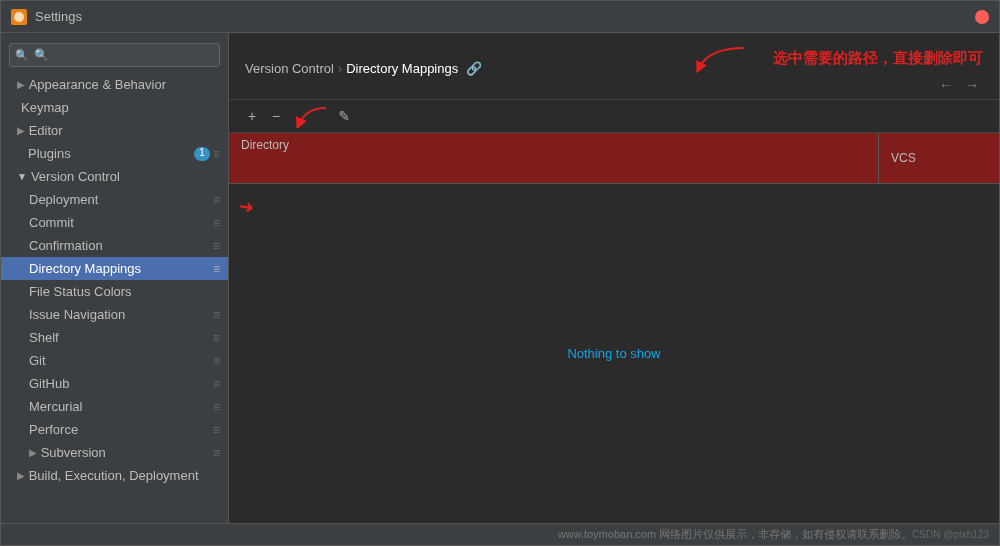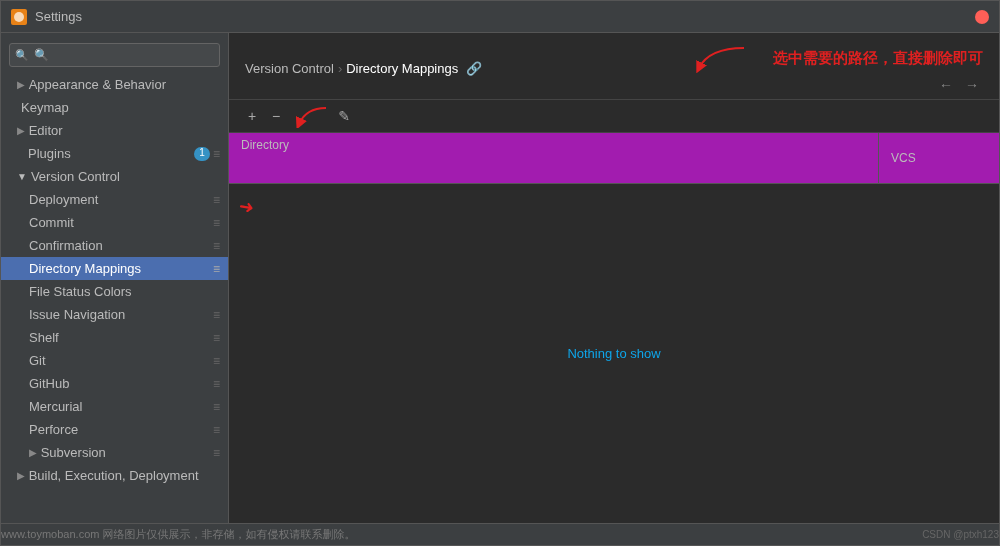--- a/index.html
+++ b/index.html
@@ -212,21 +212,21 @@
     }
 
     .table-container {
       flex: 1;
       overflow: auto;
       display: flex;
       flex-direction: column;
     }
     .table-header {
       display: flex;
-      background: #a21caf;
+      background: #7f1d1d;
       border-bottom: 1px solid #555;
       flex-shrink: 0;
     }
     .col-directory {
       flex: 1;
       padding: 5px 12px;
       color: #bbb;
       font-size: 12px;
       border-right: 1px solid #555;
     }
@@ -255,23 +255,23 @@
       color: #e02020;
       font-size: 18px;
       transform: rotate(10deg);
     }
 
     .bottom-bar {
       background: #3c3f41;
       height: 22px;
       display: flex;
       align-items: center;
-      padding: 0 0;
+      padding: 0 10px;
       border-top: 1px solid #555;
-      justify-content: space-between;
+      justify-content: flex-end;
       flex-shrink: 0;
     }
     .bottom-text {
       color: #777;
       font-size: 11px;
     }
     .bottom-right {
       color: #666;
       font-size: 10px;
     }

